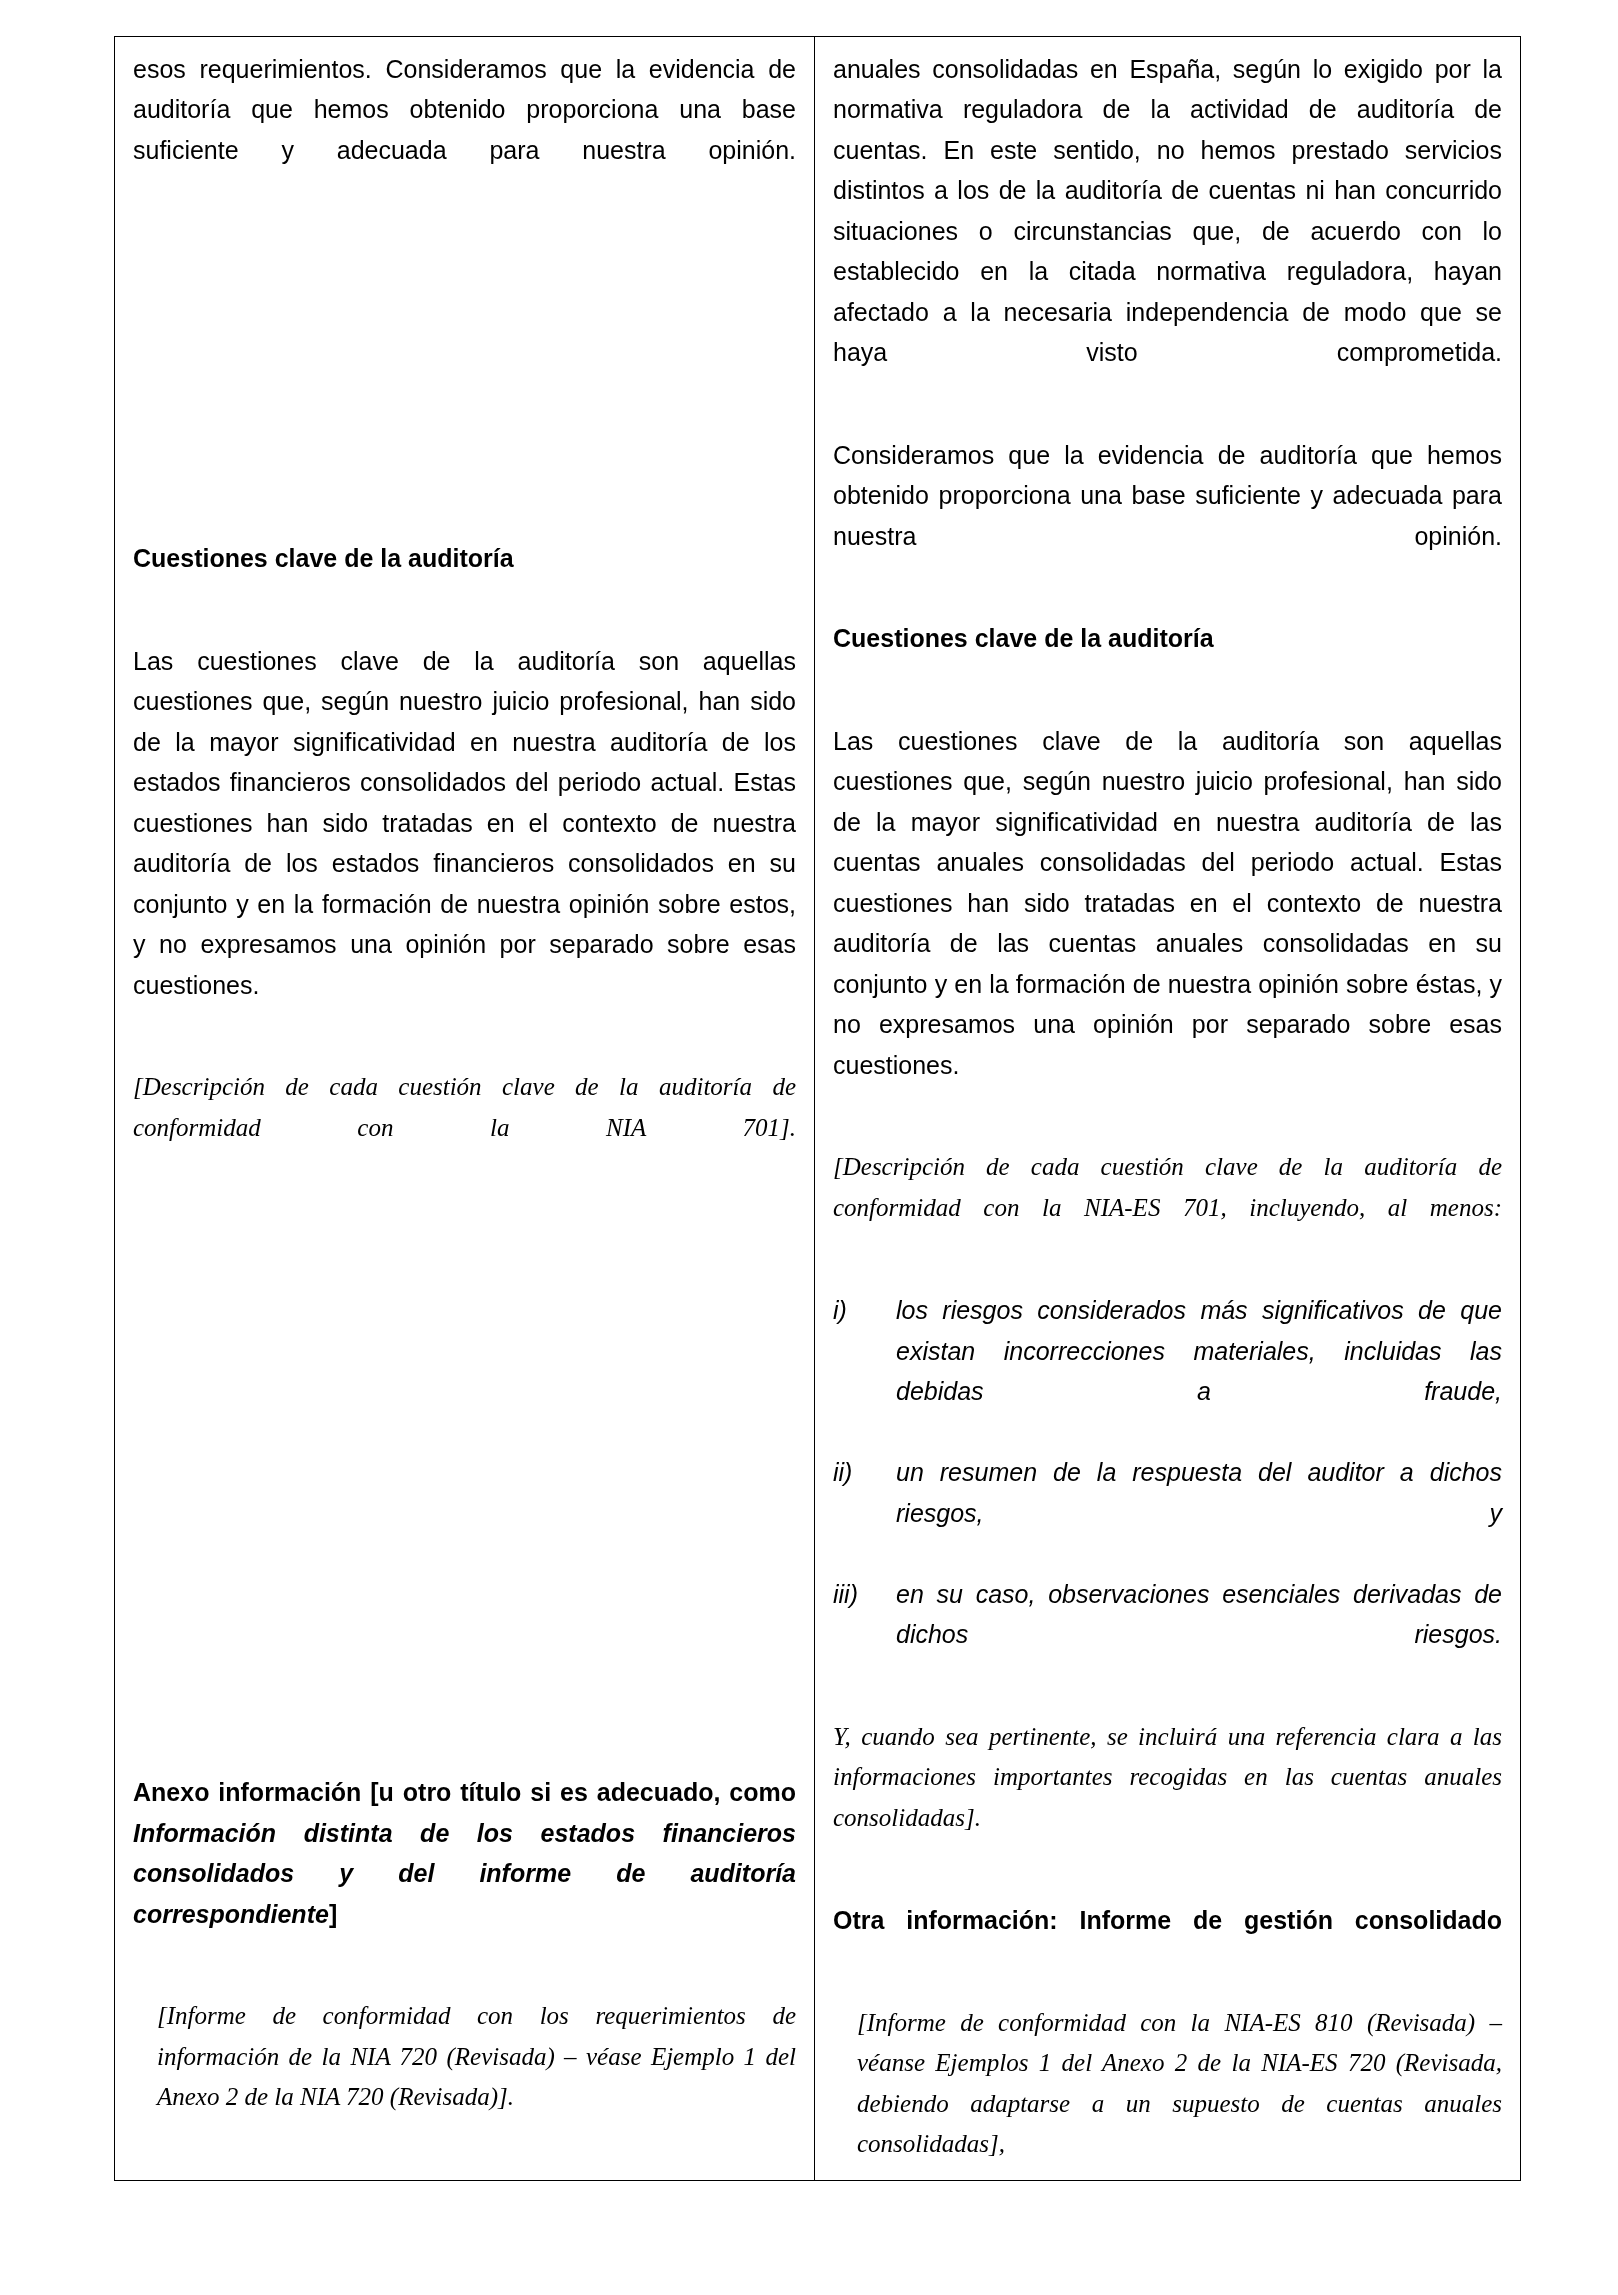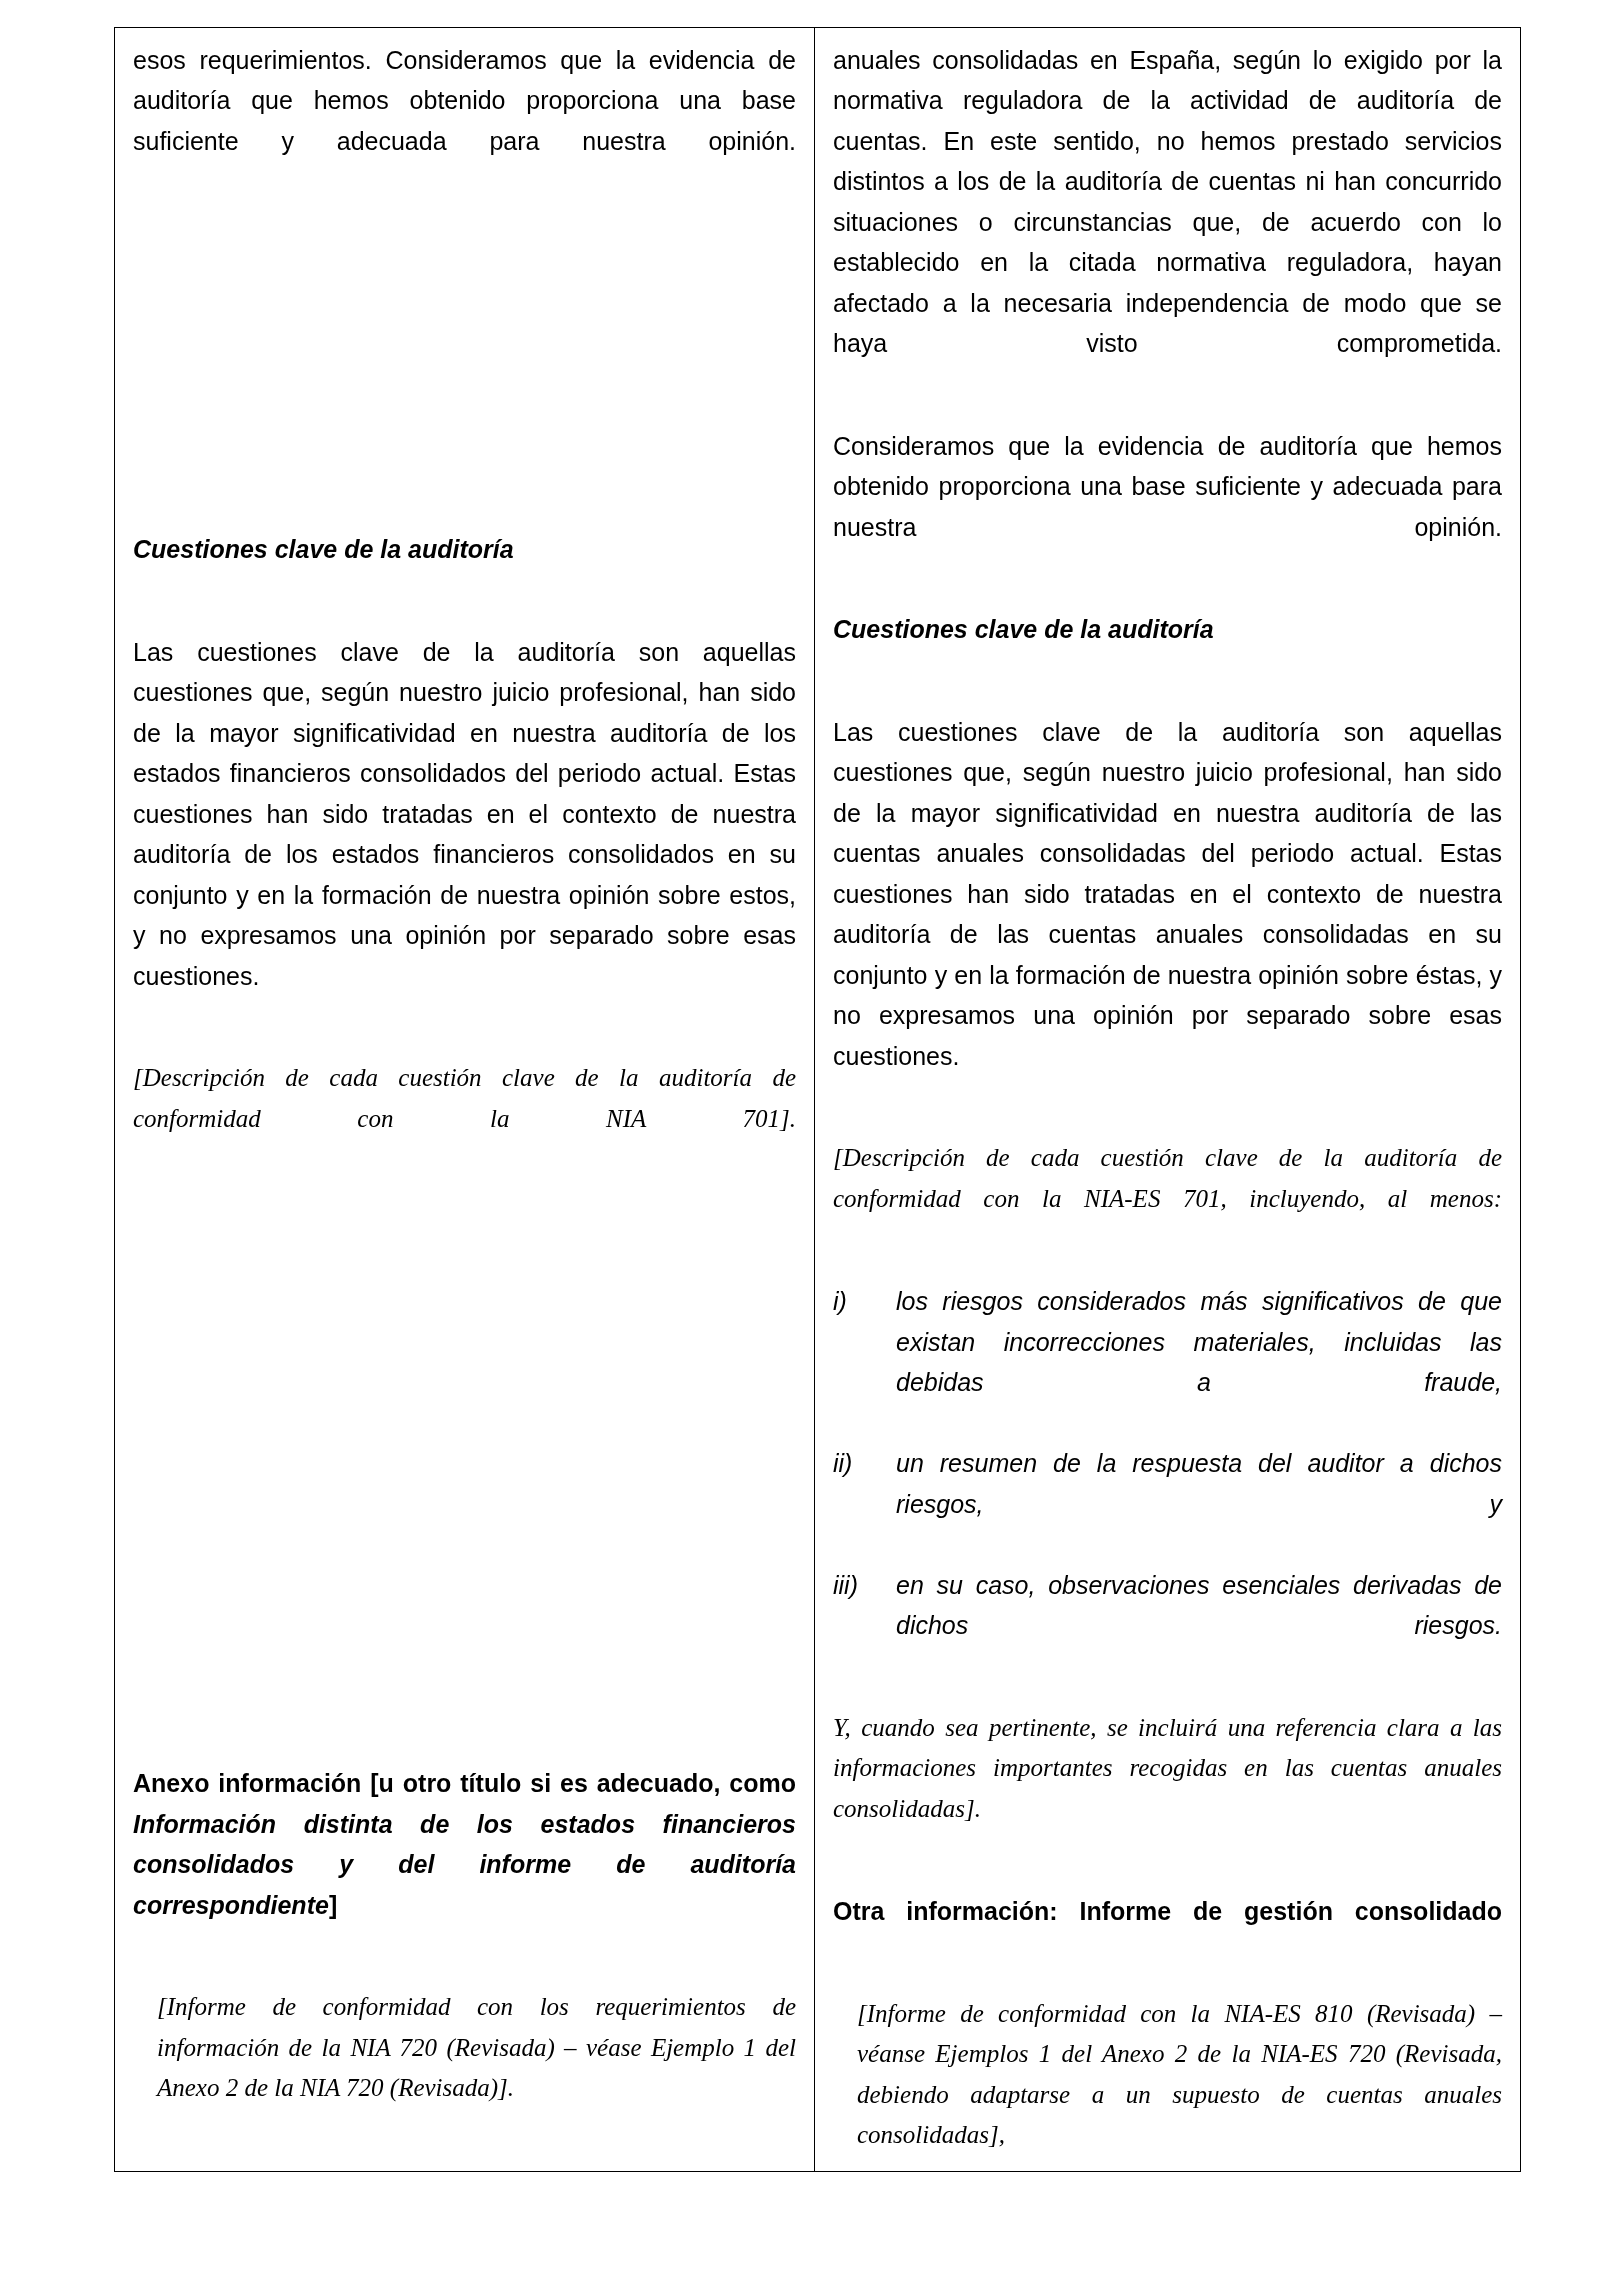--- a/index.html
+++ b/index.html
@@ -16,21 +16,21 @@
   }
   .page {
     position: relative;
     width: 1618px;
     height: 2295px;
     box-sizing: border-box;
   }
   .comparison-table {
     position: absolute;
     left: 114px;
-    top: 27px;
+    top: 36px;
     width: 1406px;
     border: 1.7px solid #000000;
     border-collapse: collapse;
     table-layout: fixed;
   }
   .comparison-table td {
     border: 1.7px solid #000000;
     vertical-align: top;
     padding: 11.6px 18px 15px 18px;
     box-sizing: border-box;
@@ -49,21 +49,21 @@
   p.para:last-child { margin-bottom: 0; margin-left: 24px; }
 
   p.heading {
     margin: 0 0 21.5px 0;
     font-size: 25px;
     line-height: 1.62;
     font-weight: bold;
     text-align: justify;
     text-justify: inter-word;
   }
-  p.heading.plain-left { text-align: left; font-style: italic; }
+  p.heading.plain-left { text-align: left; }
 
   p.italic {
     font-style: italic;
     font-family: Liberation Serif, serif;
   }
   .bolditalic {
     font-weight: bold;
     font-style: italic;
   }
 

